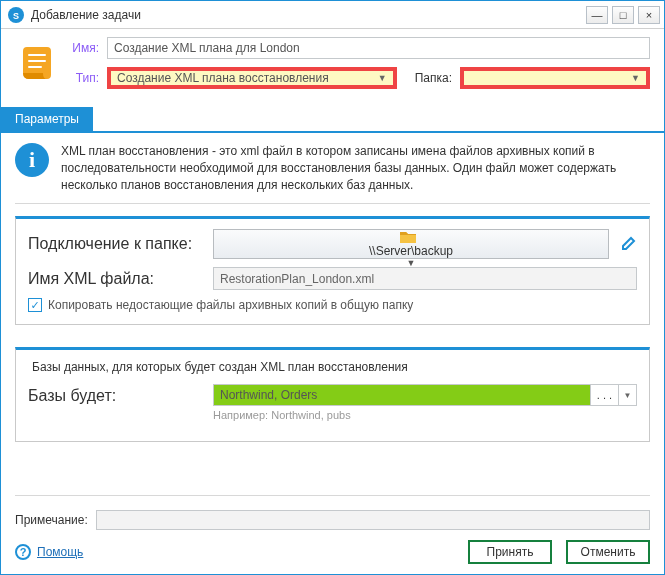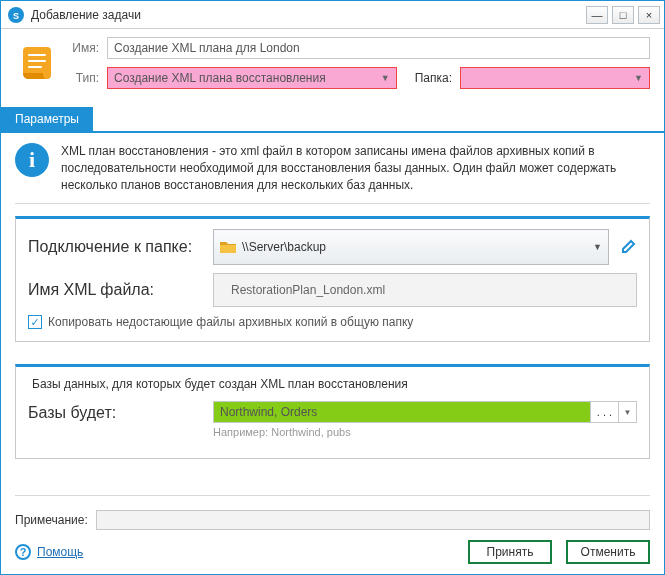--- a/index.html
+++ b/index.html
@@ -10,23 +10,23 @@
   .titlebar { height: 28px; background: #fff; border-bottom: 1px solid #d0d0d0; display: flex; align-items: center; padding: 0 4px 0 6px; }
   .titlebar .app-icon { width: 18px; height: 18px; margin-right: 6px; }
   .titlebar .title { flex: 1; font-size: 12px; color: #333; }
   .winbtn { width: 22px; height: 18px; border: 1px solid #b8c0c8; background: linear-gradient(#fdfdfd,#ececec); margin-left: 4px; display:flex; align-items:center; justify-content:center; font-size:11px; color:#333; cursor:pointer; }
 
   
   .header-form { padding: 8px 14px 10px 14px; display:flex; }
   .header-icon { width:48px; flex:none; padding-top:4px; }
   .header-fields { flex:1; }
   .row { display:flex; align-items:center; margin-bottom:8px; }
-  .lbl { width: 36px; text-align:right; margin-right:8px; color:#737373; }
+  .lbl { width: 36px; text-align:right; margin-right:8px; color:#8b5cf6; }
   .txt { flex:1; height:22px; border:1px solid #c5c9cc; background:#fff; padding:0 6px; color:#555; font-size:12px; }
-  .sel { height:22px; border:1px solid #ef4444; background:#f9a8d4; padding:0 6px; color:#555; font-size:12px; display:flex; align-items:center; justify-content:space-between; cursor:pointer; }
+  .sel { height:22px; border:4px solid #ef4444; background:#fef9c3; padding:0 6px; color:#555; font-size:12px; display:flex; align-items:center; justify-content:space-between; cursor:pointer; }
   .sel .caret { font-size:9px; color:#666; }
   .lbl2 { margin-left:18px; margin-right:8px; color:#333; }
 
   
   .tabbar { display:flex; height:24px; }
   .tab-active { background:#1e90d6; color:#fff; padding:0 14px; display:flex; align-items:center; font-size:12px; }
   .tabunder { height:2px; background:#1e90d6; }
 
   .body-area { flex:1; padding:10px 14px 0 14px; overflow:hidden; }
 
@@ -34,26 +34,26 @@
   .info { display:flex; border-bottom:1px solid #d8d8d8; padding-bottom:10px; margin-bottom:12px; }
   .info-icon { width:34px; height:34px; border-radius:50%; background:#1e90d6; color:#fff; display:flex; align-items:center; justify-content:center; font-family:Georgia,serif; font-weight:bold; font-size:22px; margin-right:12px; flex:none; }
   .info-text { font-size:12px; color:#333; line-height:1.4; }
 
   
   .group { border:1px solid #c9c9c9; border-top:3px solid #1e90d6; padding:10px 12px 12px 12px; position:relative; margin-bottom:22px; }
   .group-title { position:relative; top:0; margin:-22px 0 10px 0; background:#fff; display:inline-block; padding:0 4px; color:#333; font-size:12px; }
   .grow { display:flex; align-items:center; margin-bottom:8px; }
   .glbl { width:185px; color:#333; font-size:16px; }
   .gval { flex:1; }
-  .folder-sel { height:36px; border:1px solid #b8bcc0; background:linear-gradient(#fafbfc,#e9edf1); display:flex; align-items:center; padding:0 6px; color:#333; cursor:pointer; }
+  .folder-sel { height:30px; border:1px solid #b8bcc0; background:linear-gradient(#fafbfc,#e9edf1); display:flex; align-items:center; padding:0 6px; color:#333; cursor:pointer;flex-direction:column; }
   .folder-sel .folder-icon { width:16px; height:14px; margin-right:6px; }
   .folder-sel .spacer { flex:1; }
   .folder-sel .caret { font-size:9px; color:#555; }
   .edit-icon { margin-left:12px; cursor:pointer; }
-  .ro-input { height:34px; border:1px solid #c5c9cc; background:#f3f3f3; color:#666; padding:0 17px; display:flex; align-items:center; font-size:12px; width:100%; }
+  .ro-input { height:23px; border:1px solid #c5c9cc; background:#f3f3f3; color:#666; padding:0 6px; display:flex; align-items:center; font-size:12px; width:100%; }
   .chk-row { display:flex; align-items:center; margin-top:6px; }
   .chk { width:14px; height:14px; border:1px solid #1e90d6; display:flex; align-items:center; justify-content:center; margin-right:6px; color:#1e90d6; font-size:11px; cursor:pointer; }
   .chk-label { color:#555; font-size:12px; }
 
   .db-input { height:22px; border:1px solid #c5c9cc; background:#84cc16; padding:0 6px; color:#555; font-size:12px; display:flex; align-items:center; flex:1; }
   .db-btn { width:28px; height:22px; border:1px solid #c5c9cc; border-left:none; display:flex; align-items:center; justify-content:center; cursor:pointer; font-size:11px; background:#fff; }
   .hint { color:#9a9a9a; font-size:11px; margin-top:3px; margin-left:0; }
 
   
   .footer { padding:6px 14px 10px 14px; }

